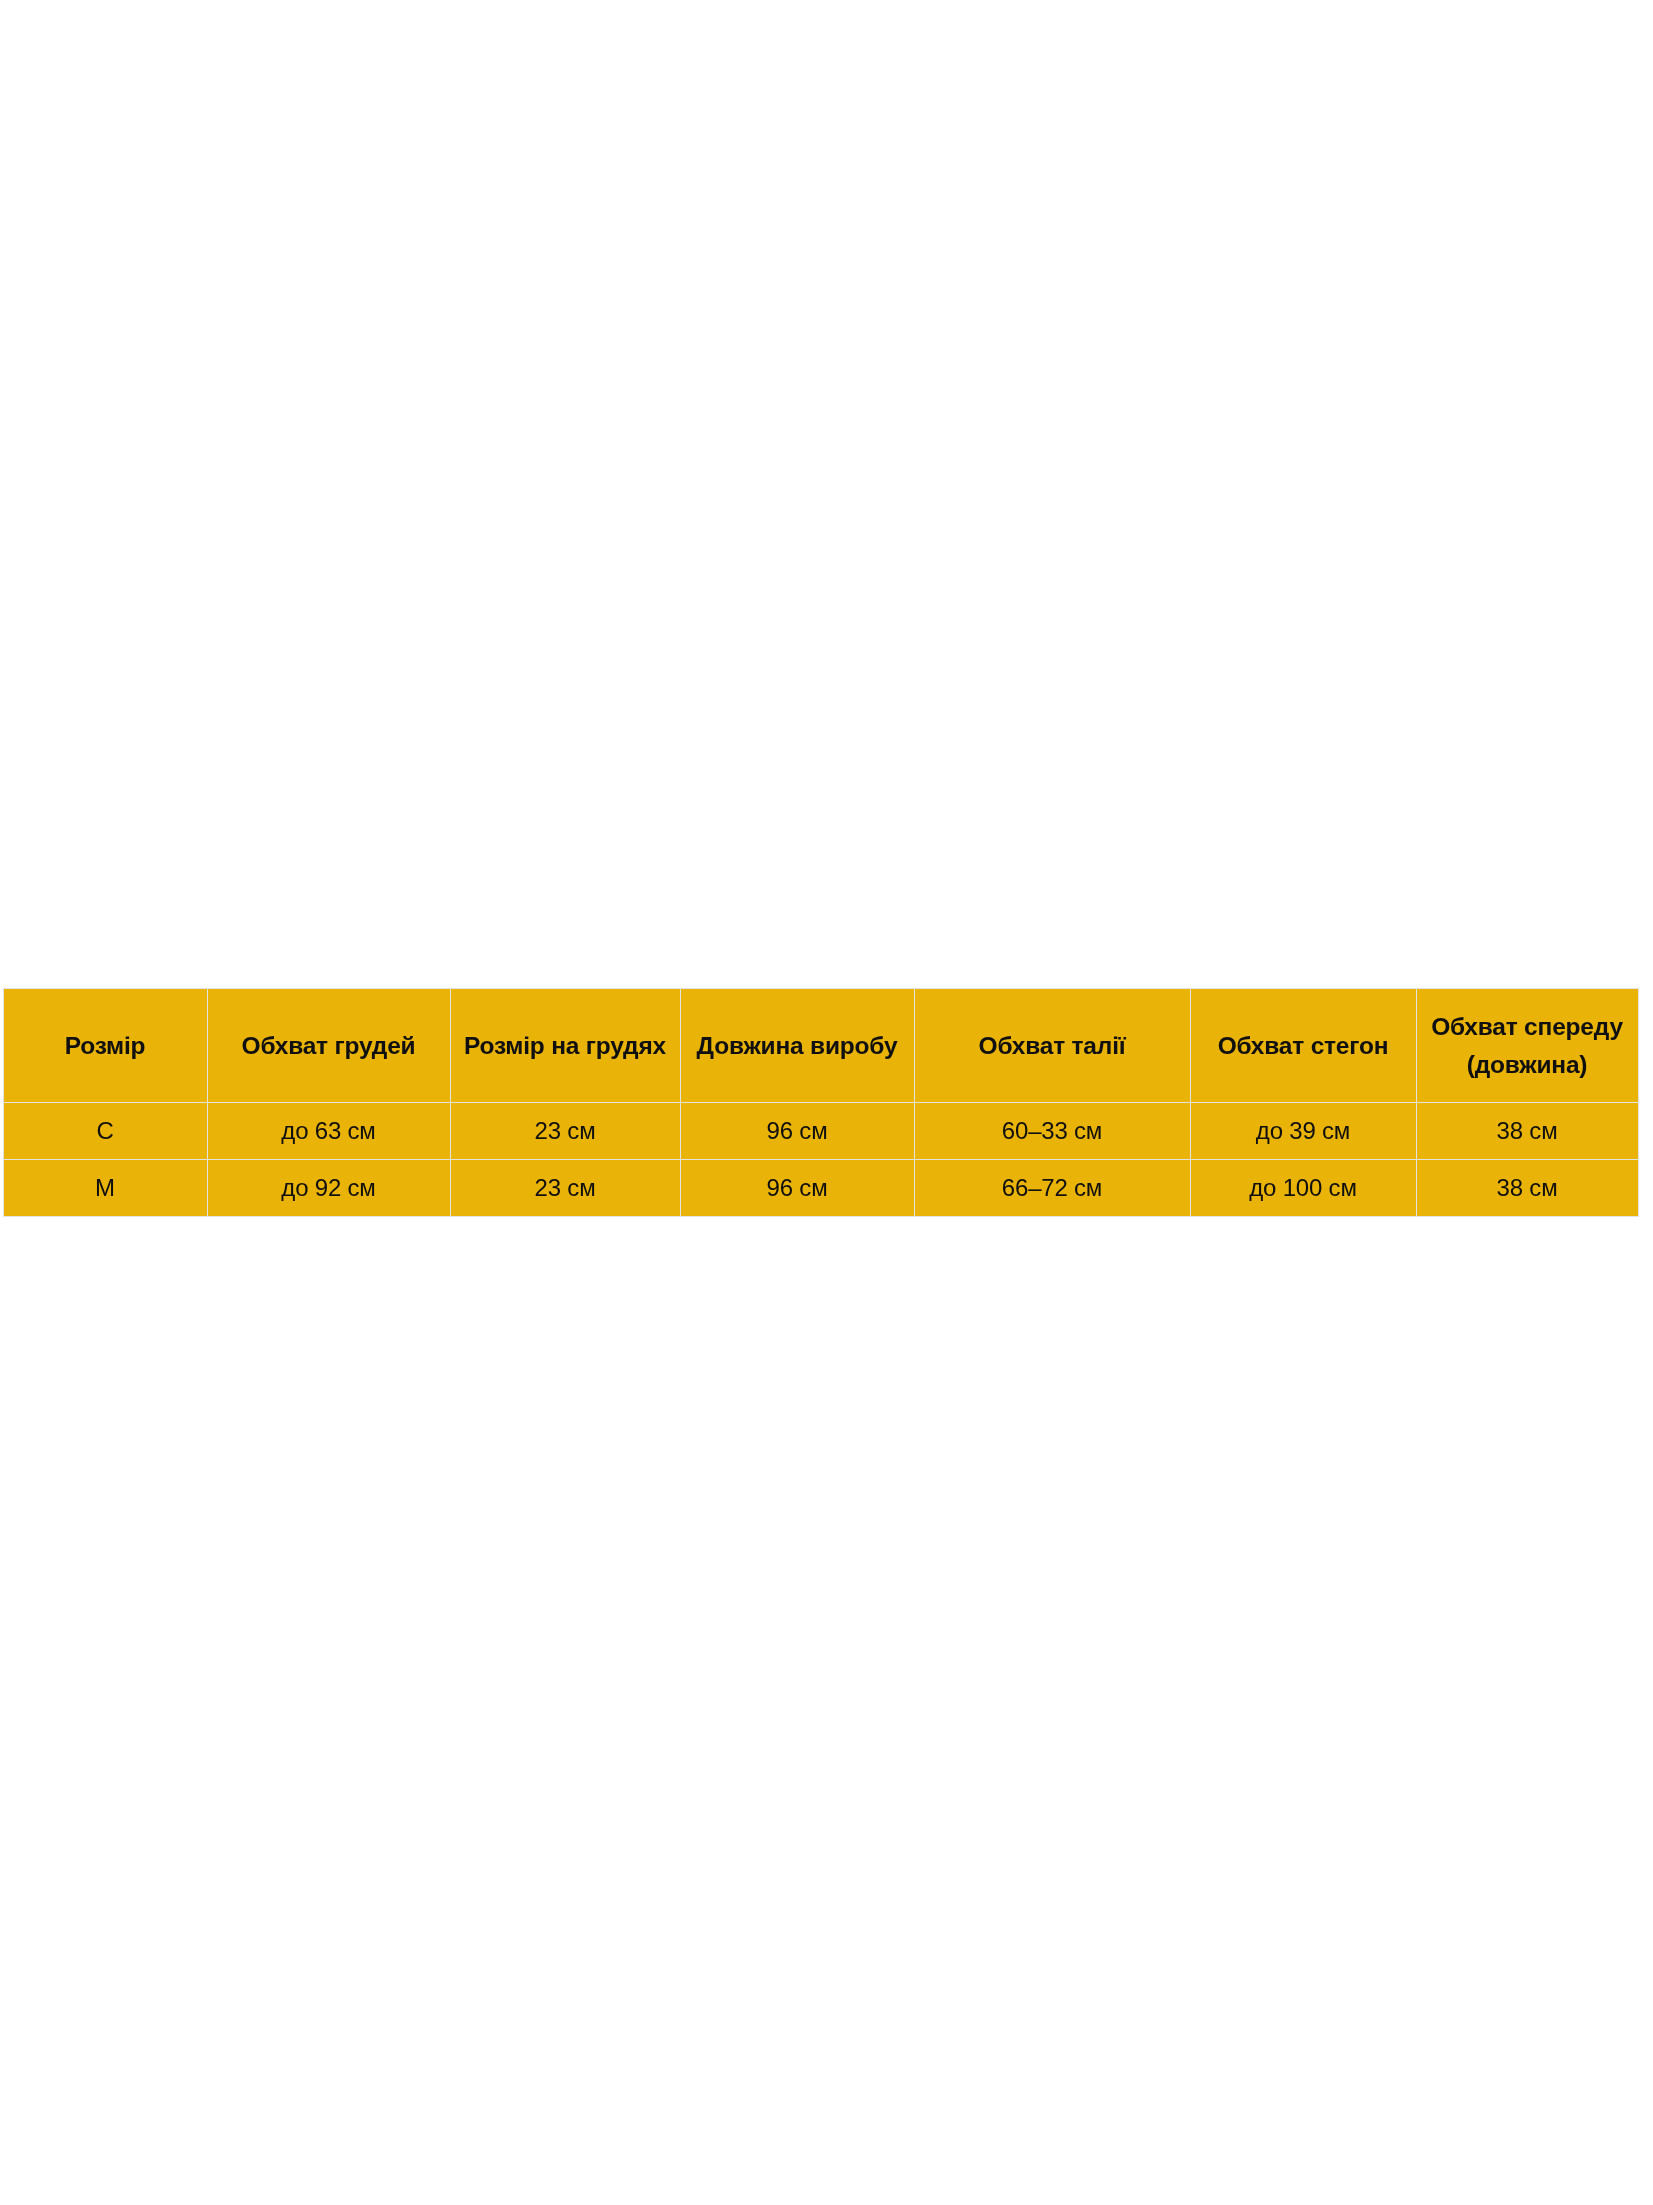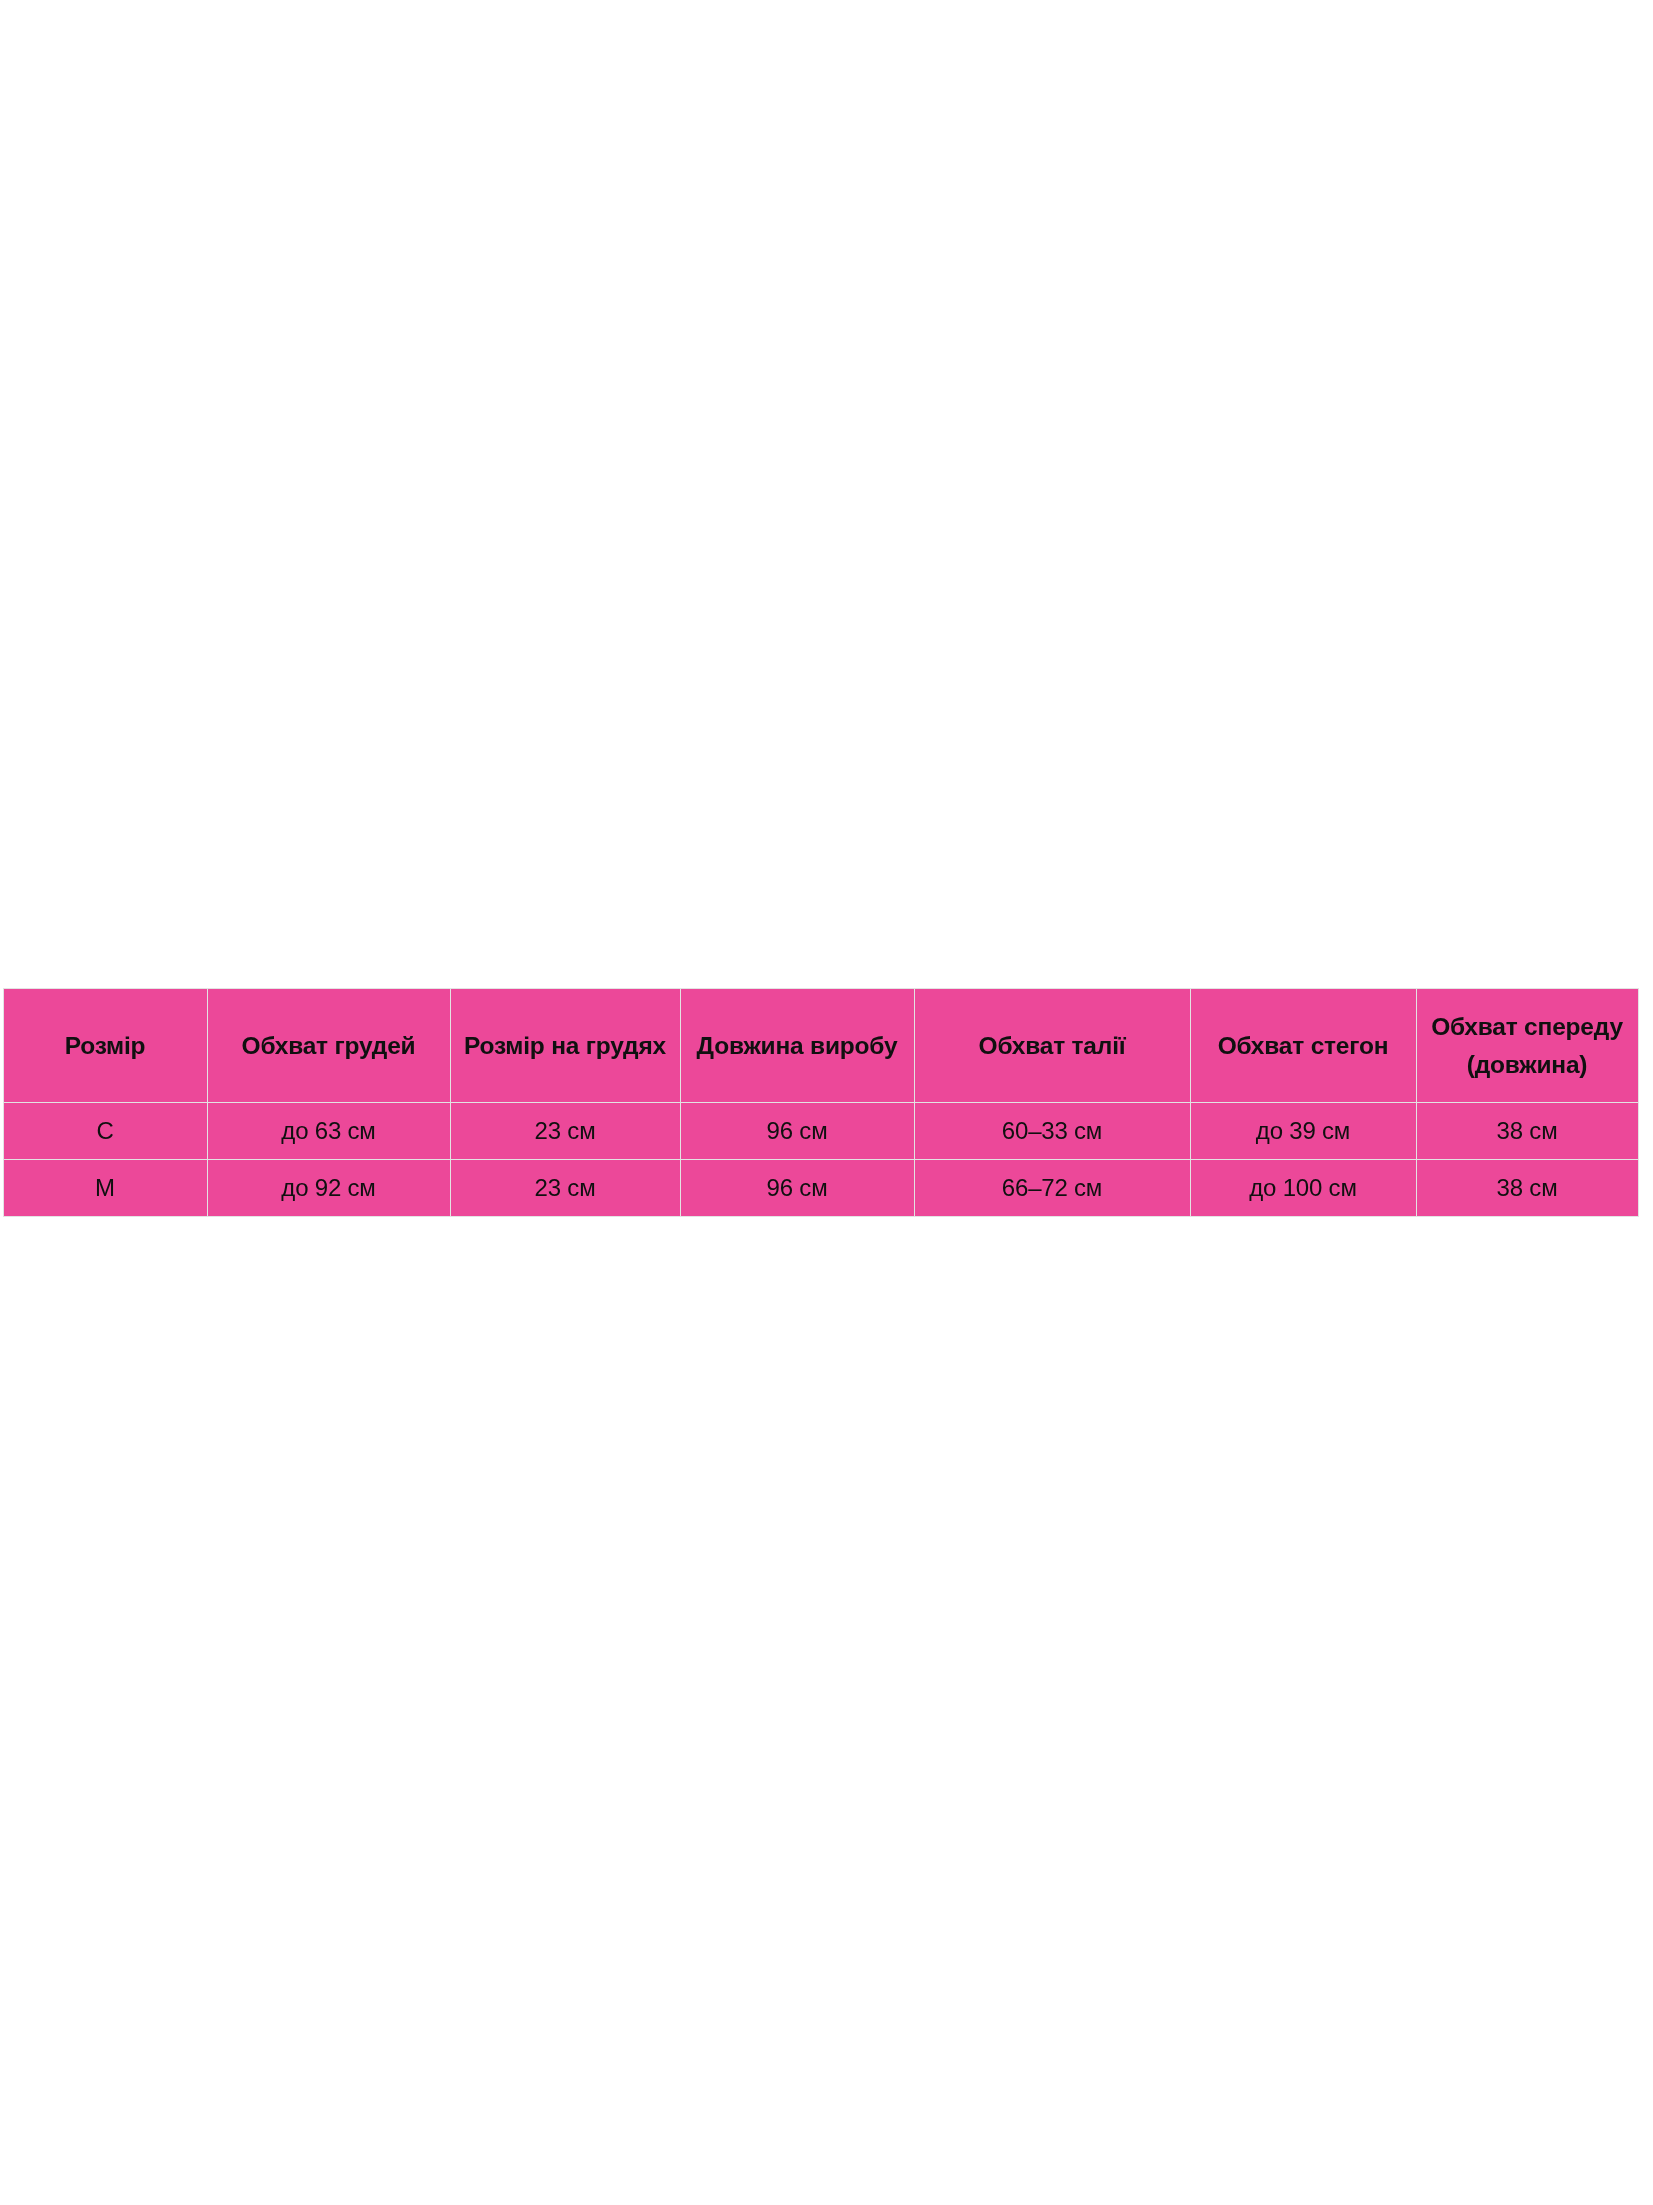--- a/index.html
+++ b/index.html
@@ -20,21 +20,21 @@
     position: absolute;
     left: 2.5px;
     top: 988px;
     width: 1635px;
   }
 
   table.size-table {
     width: 100%;
     border-collapse: collapse;
     table-layout: fixed;
-    background: #ec4899;
+    background: #eab308;
   }
 
   table.size-table th,
   table.size-table td {
     border: 0.8px solid #e3e3e3;
     text-align: center;
     vertical-align: middle;
     color: #101010;
     padding: 0 3.3px;
     box-sizing: border-box;

